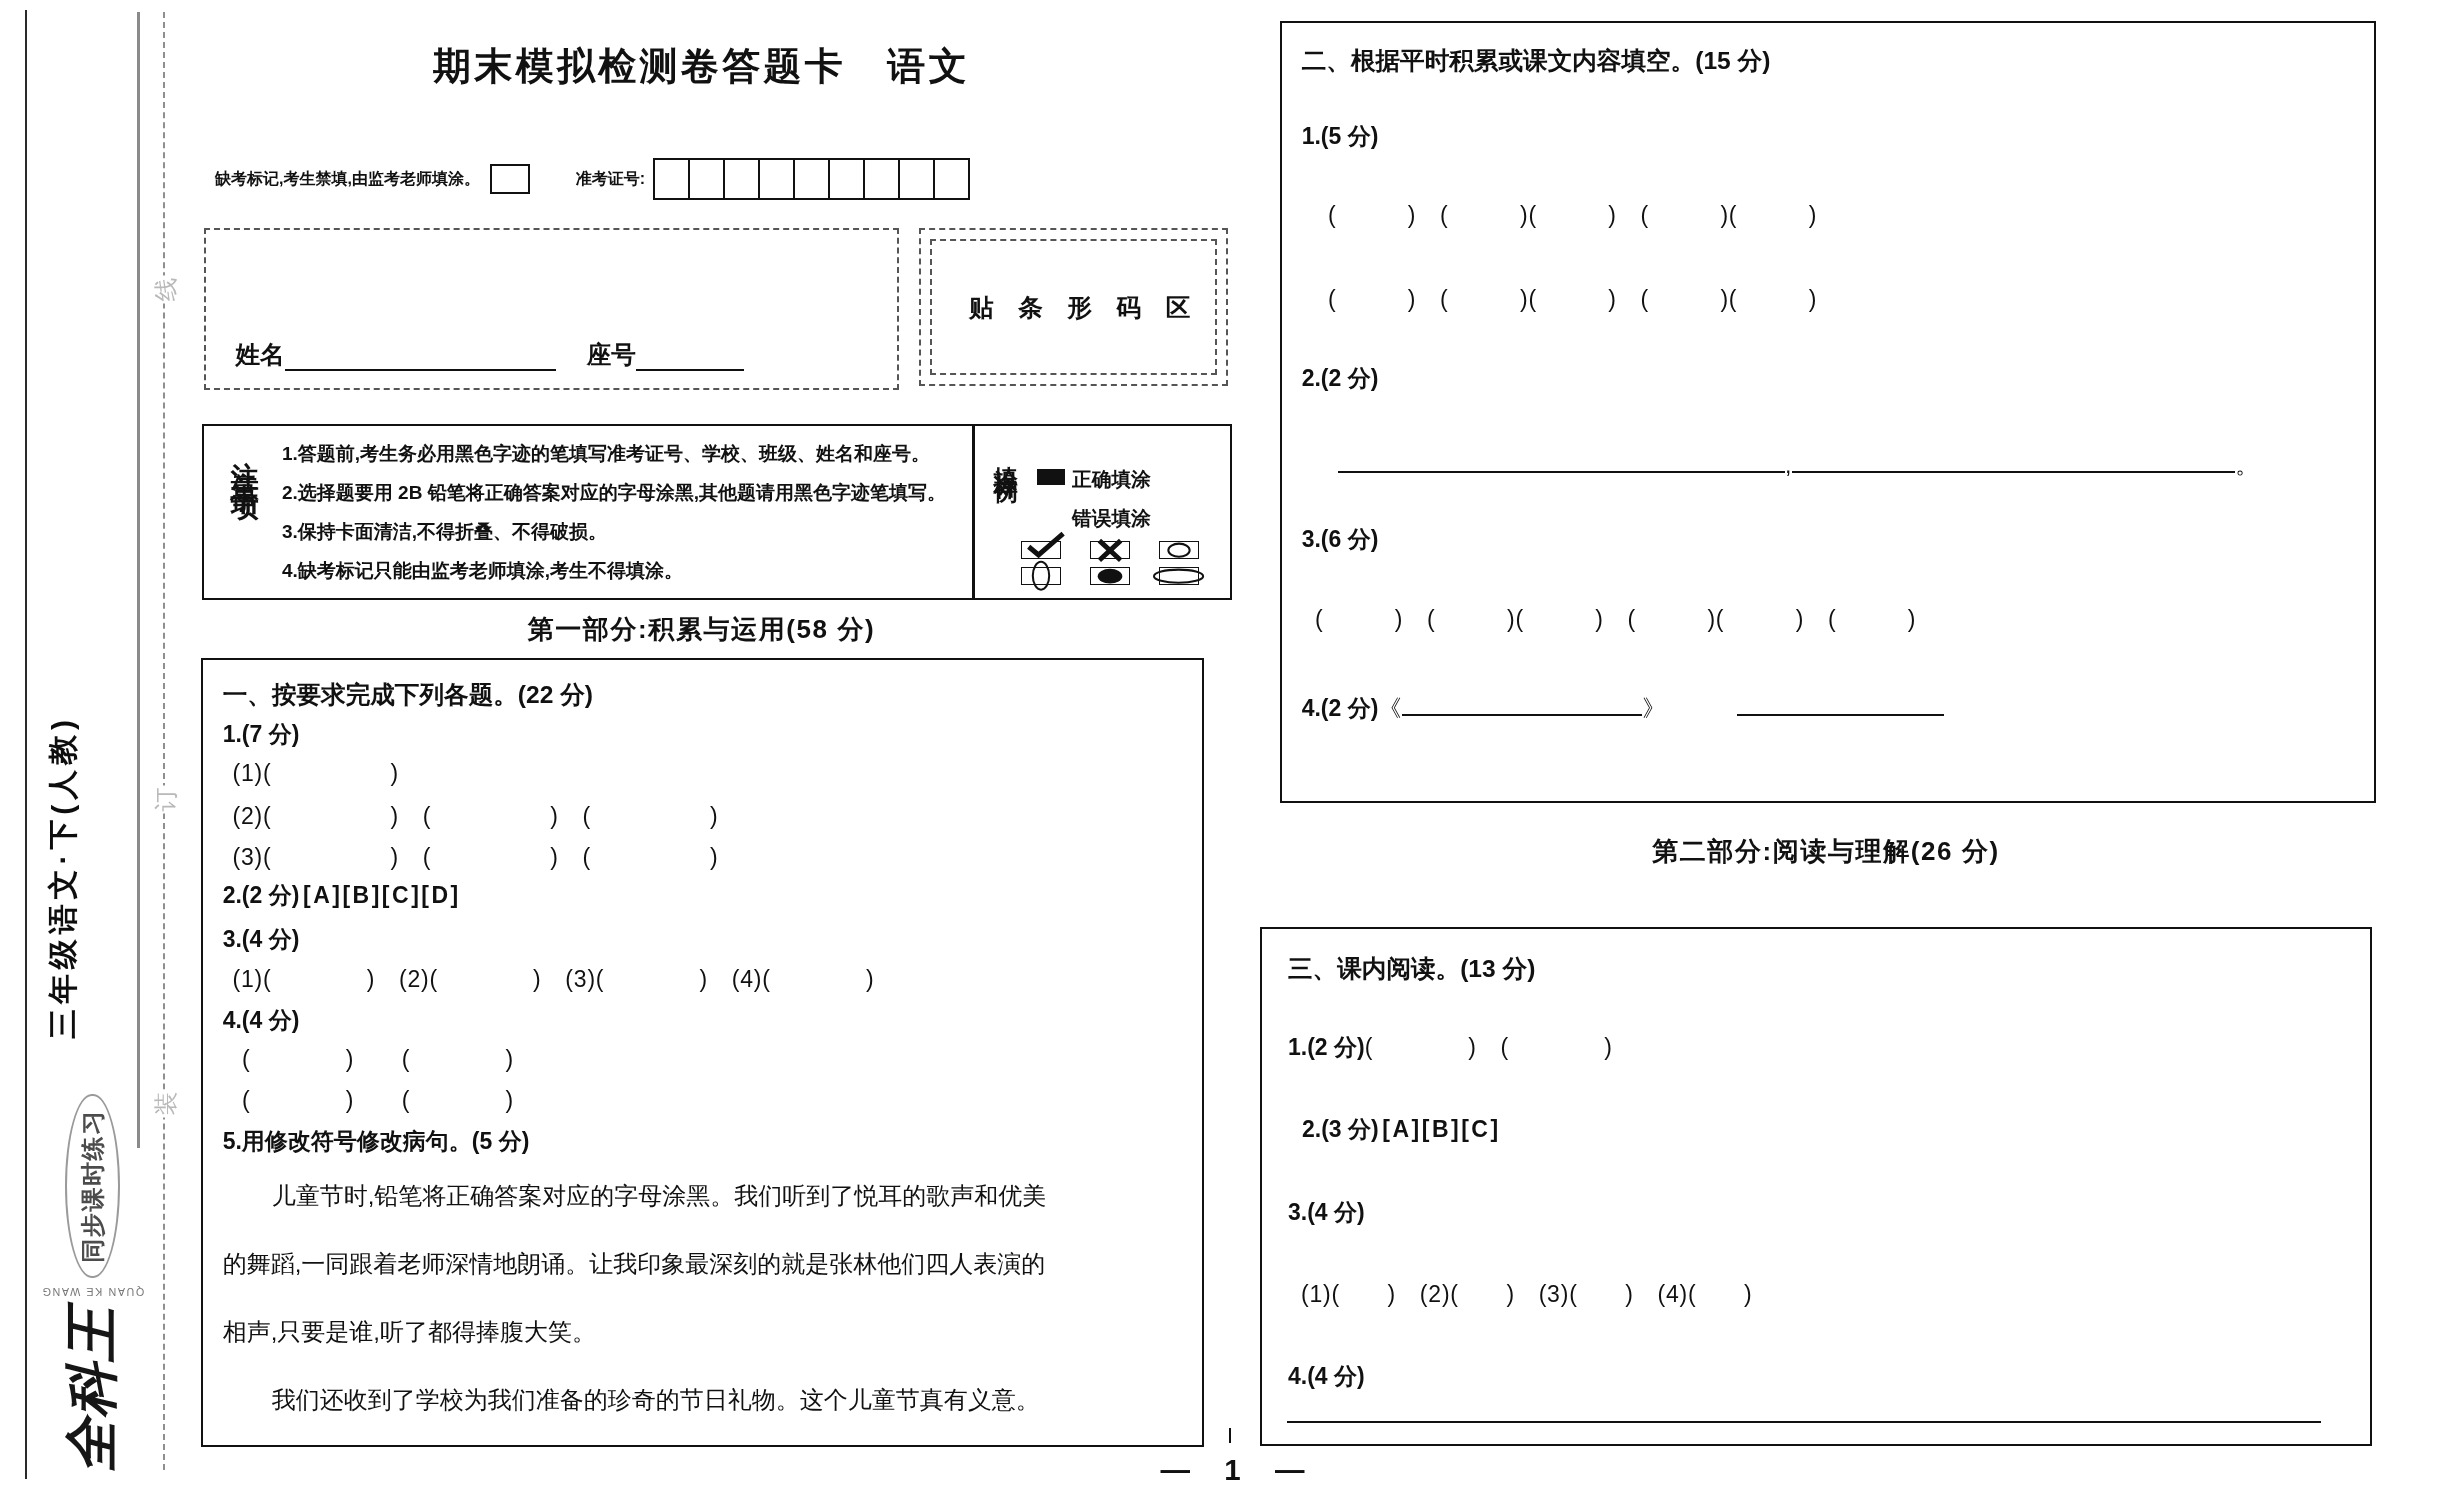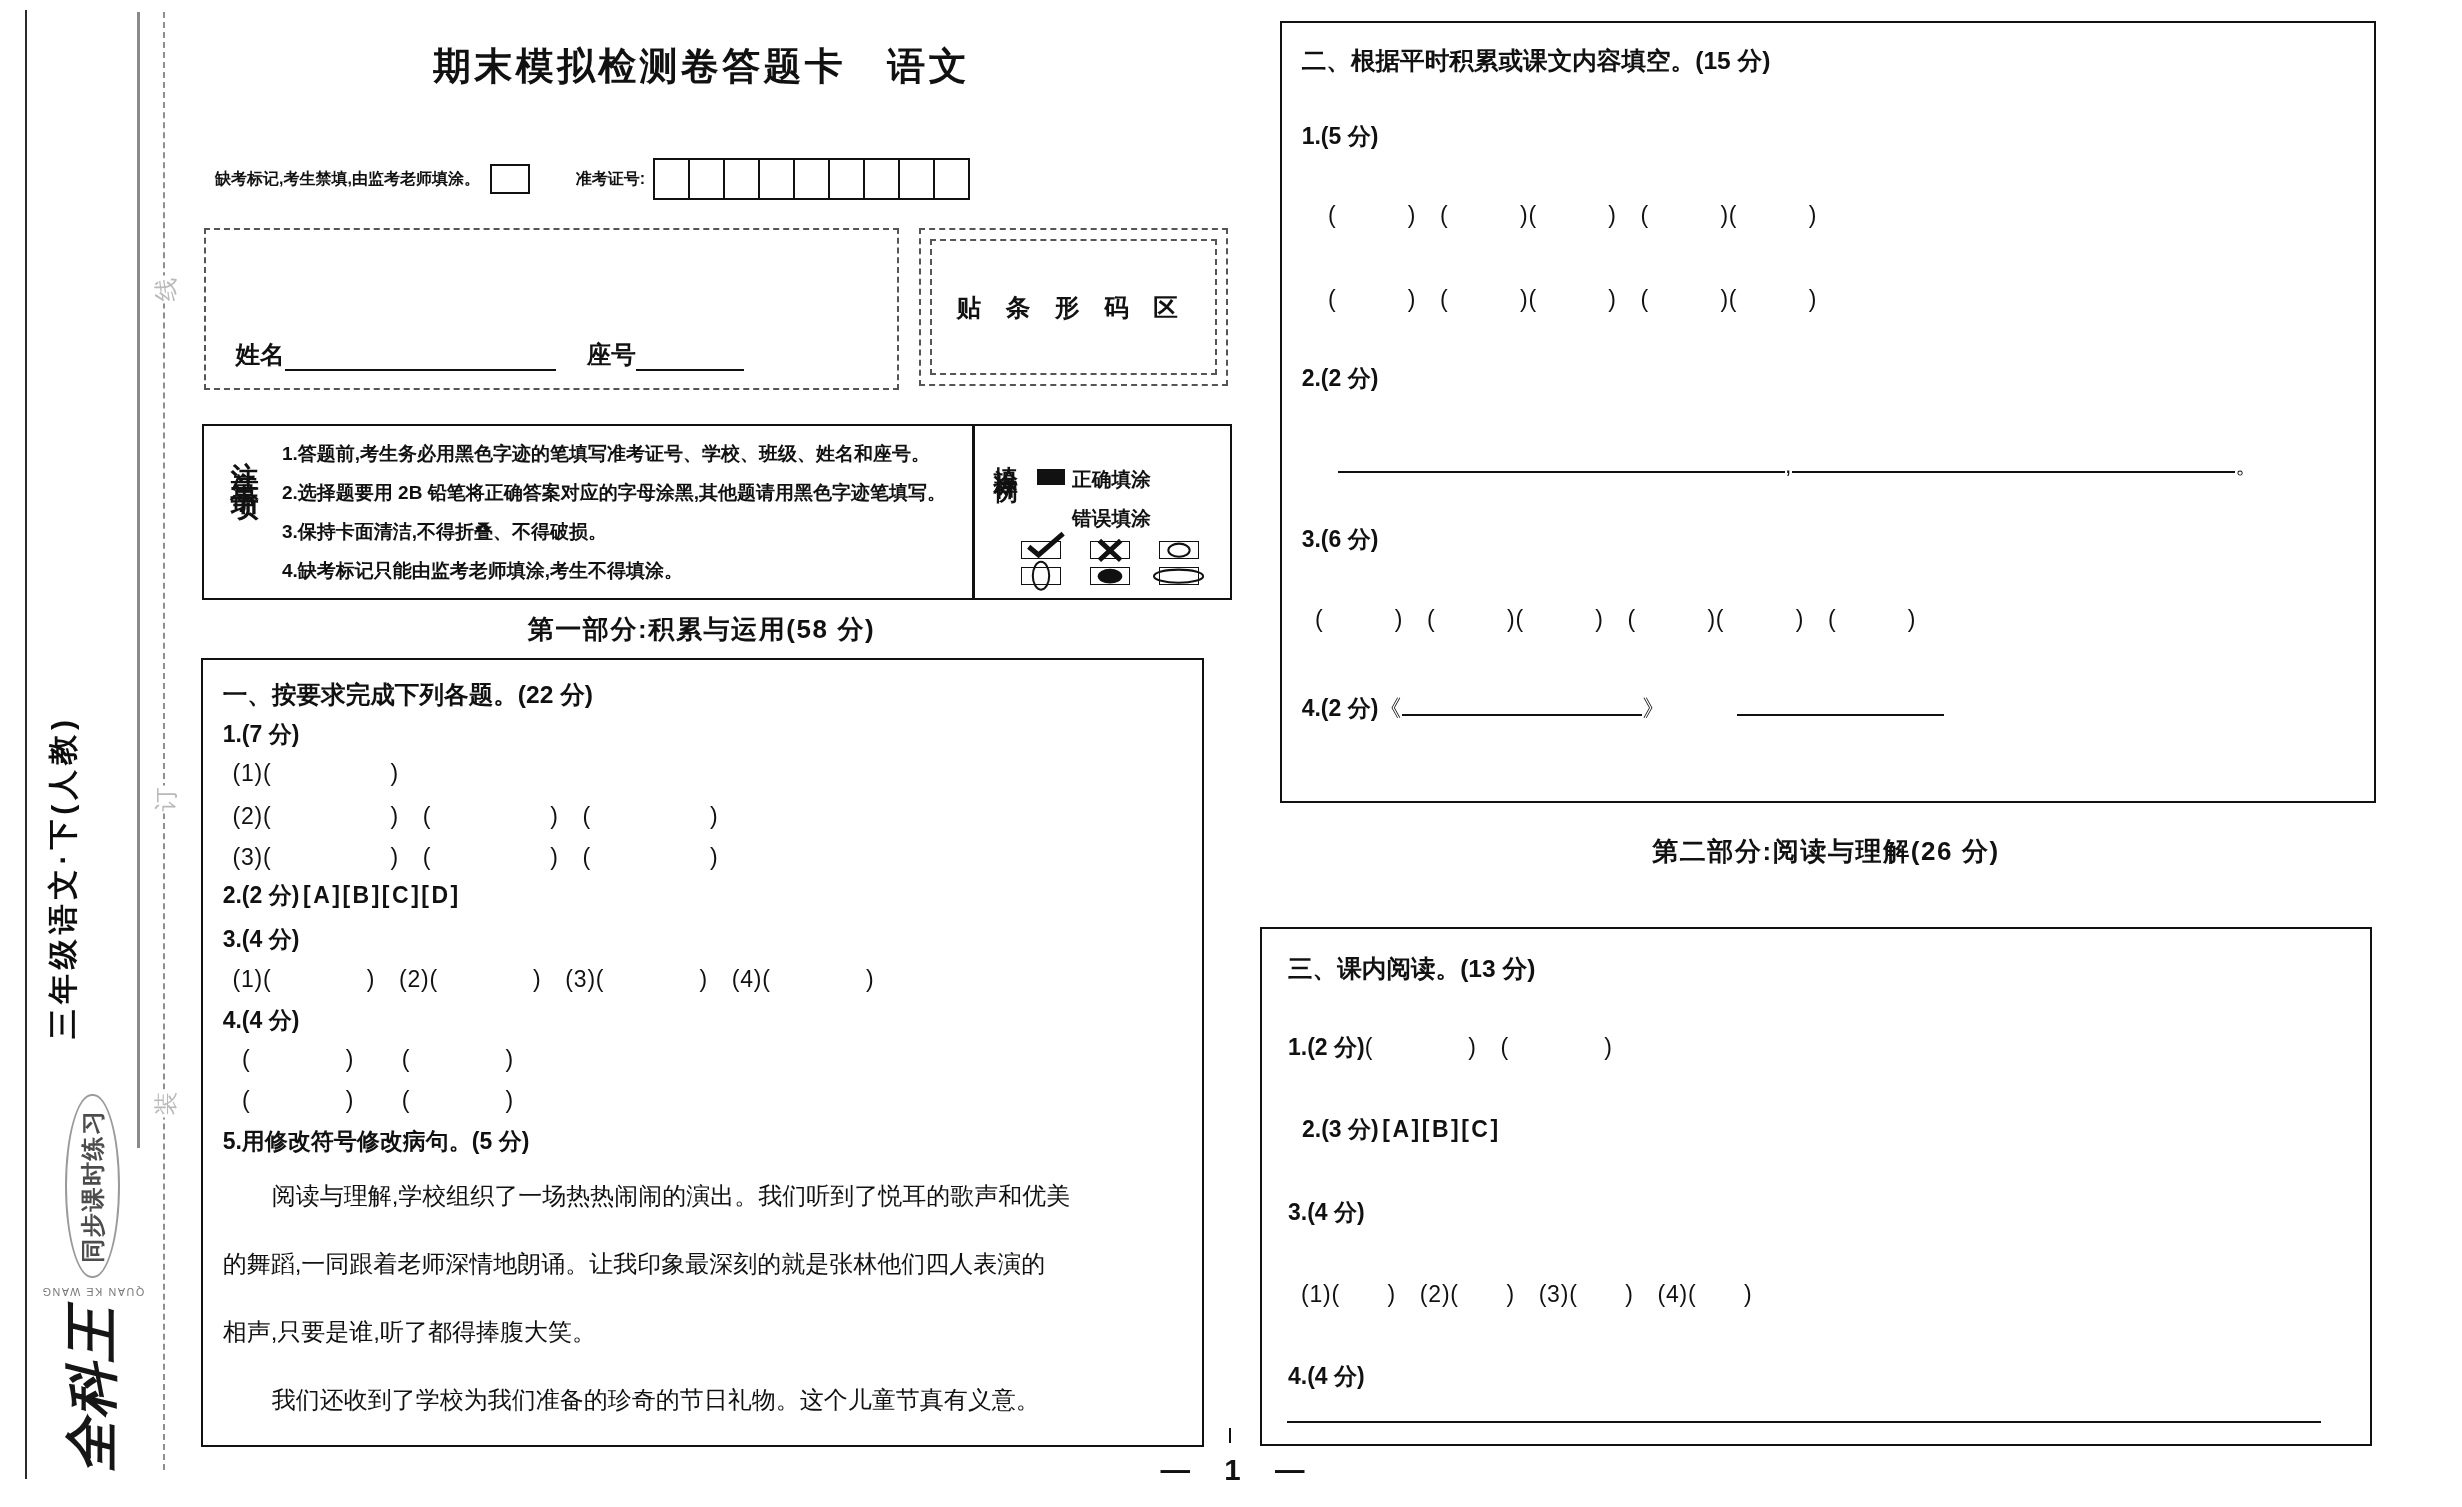--- a/index.html
+++ b/index.html
@@ -43,21 +43,21 @@
   .ticket-label{margin-left:33px;}
   .cells{display:flex;margin-left:8.2px;}
   .cell{width:33px;height:38px;border:2.5px solid #111;background:#fff;}
   .cell + .cell{border-left:none;}
   
   .info-box{left:204px;top:228px;width:691px;height:158px;border:2.5px dashed #555;}
   .info-row{position:absolute;left:29.5px;display:flex;align-items:flex-end;font-size:24.6px;font-weight:700;}
   .info-row.r1{top:36px;}
   .info-row.r2{top:108px;}
   .barcode-box{left:919px;top:228px;width:309px;height:158px;border:2.5px dashed #555;padding:9px;box-sizing:border-box;}
-  .barcode-inner{width:100%;height:100%;border:2.5px dashed #555;display:flex;align-items:center;justify-content:flex-start;box-sizing:border-box;}
+  .barcode-inner{width:100%;height:100%;border:2.5px dashed #555;display:flex;align-items:center;justify-content:flex-end;box-sizing:border-box;}
   .barcode-inner span{font-size:24.6px;font-weight:800;letter-spacing:24.6px;padding-left:24.6px;}
   
   .notice-box{left:202px;top:424px;width:1026px;height:172px;border:2.5px solid #111;}
   .notice-label{
     position:absolute;left:21.3px;top:11.5px;writing-mode:vertical-rl;text-orientation:upright;
     font-size:28px;font-weight:800;letter-spacing:11.5px;
   }
   .notice-items{position:absolute;left:78px;top:8.2px;width:681px;}
   .notice-items p{margin:0;font-size:19px;font-weight:600;line-height:39px;}
   .notice-divider{position:absolute;left:768px;top:0;width:2.5px;height:100%;background:#111;}
@@ -209,21 +209,21 @@
       <span class="qlabel">2.(2 分)</span>
       <span class="opt">[A][B][C][D]</span>
     </div>
     <div class="row qlabel" style="top:264px;">3.(4 分)</div>
     <div class="row parens" style="top:304px;left:29.5px;">(1)(　　　　)　(2)(　　　　)　(3)(　　　　)　(4)(　　　　)</div>
     <div class="row qlabel" style="top:345px;">4.(4 分)</div>
     <div class="row parens" style="top:384px;left:39px;">(　　　　)　　(　　　　)</div>
     <div class="row parens" style="top:425px;left:39px;">(　　　　)　　(　　　　)</div>
     <div class="row qlabel" style="top:466px;">5.用修改符号修改病句。(5 分)</div>
     <div class="passage" style="top:502px;">
-      <p class="ind">阅读与理解,学校组织了一场热热闹闹的演出。我们听到了悦耳的歌声和优美</p>
+      <p class="ind">儿童节时,铅笔将正确答案对应的字母涂黑。我们听到了悦耳的歌声和优美</p>
       <p>的舞蹈,一同跟着老师深情地朗诵。让我印象最深刻的就是张林他们四人表演的</p>
       <p>相声,只要是谁,听了都得捧腹大笑。</p>
       <p class="ind">我们还收到了学校为我们准备的珍奇的节日礼物。这个儿童节真有义意。</p>
     </div>
   </div>
 
   <div class="abs qbox" style="left:1280px;top:20.5px;width:1092px;height:778px;">
     <div class="row sec-title" style="top:21.3px;">二、根据平时积累或课文内容填空。(15 分)</div>
     <div class="row qlabel" style="top:98px;">1.(5 分)</div>
     <div class="row parens" style="top:177px;left:46px;">(　　　)　(　　　)(　　　)　(　　　)(　　　)</div>

